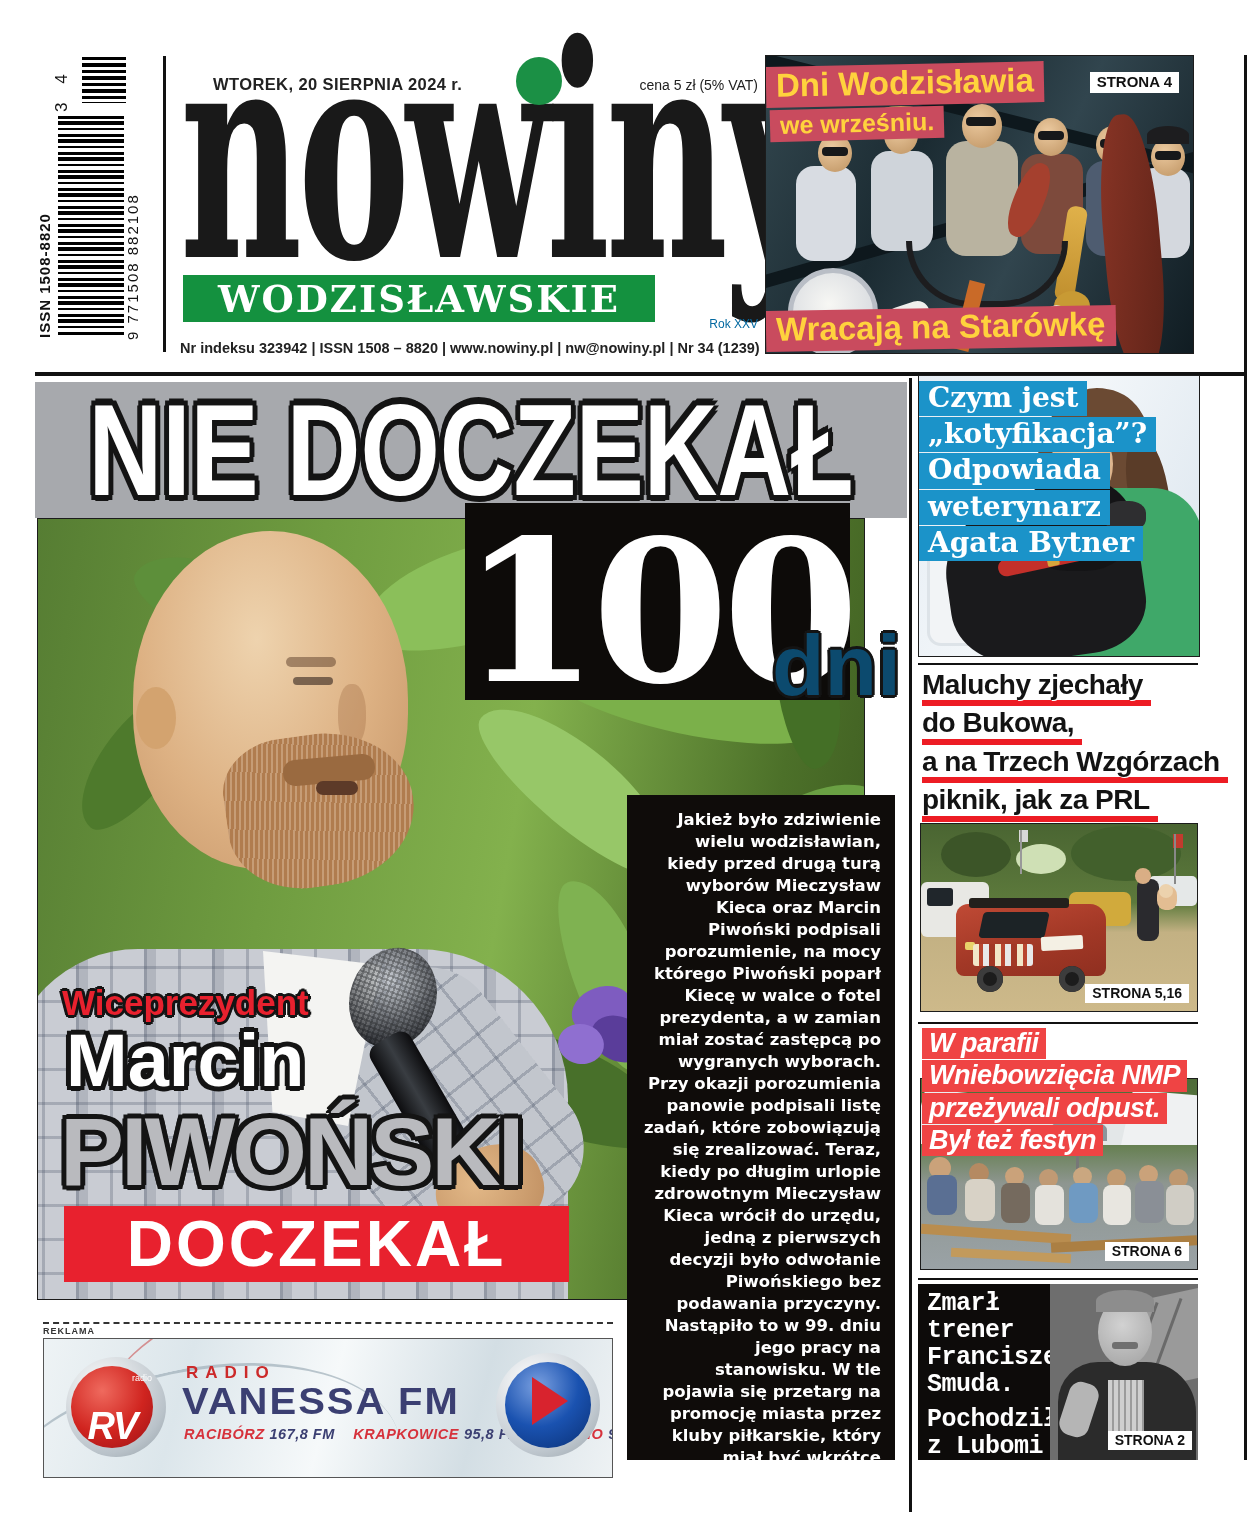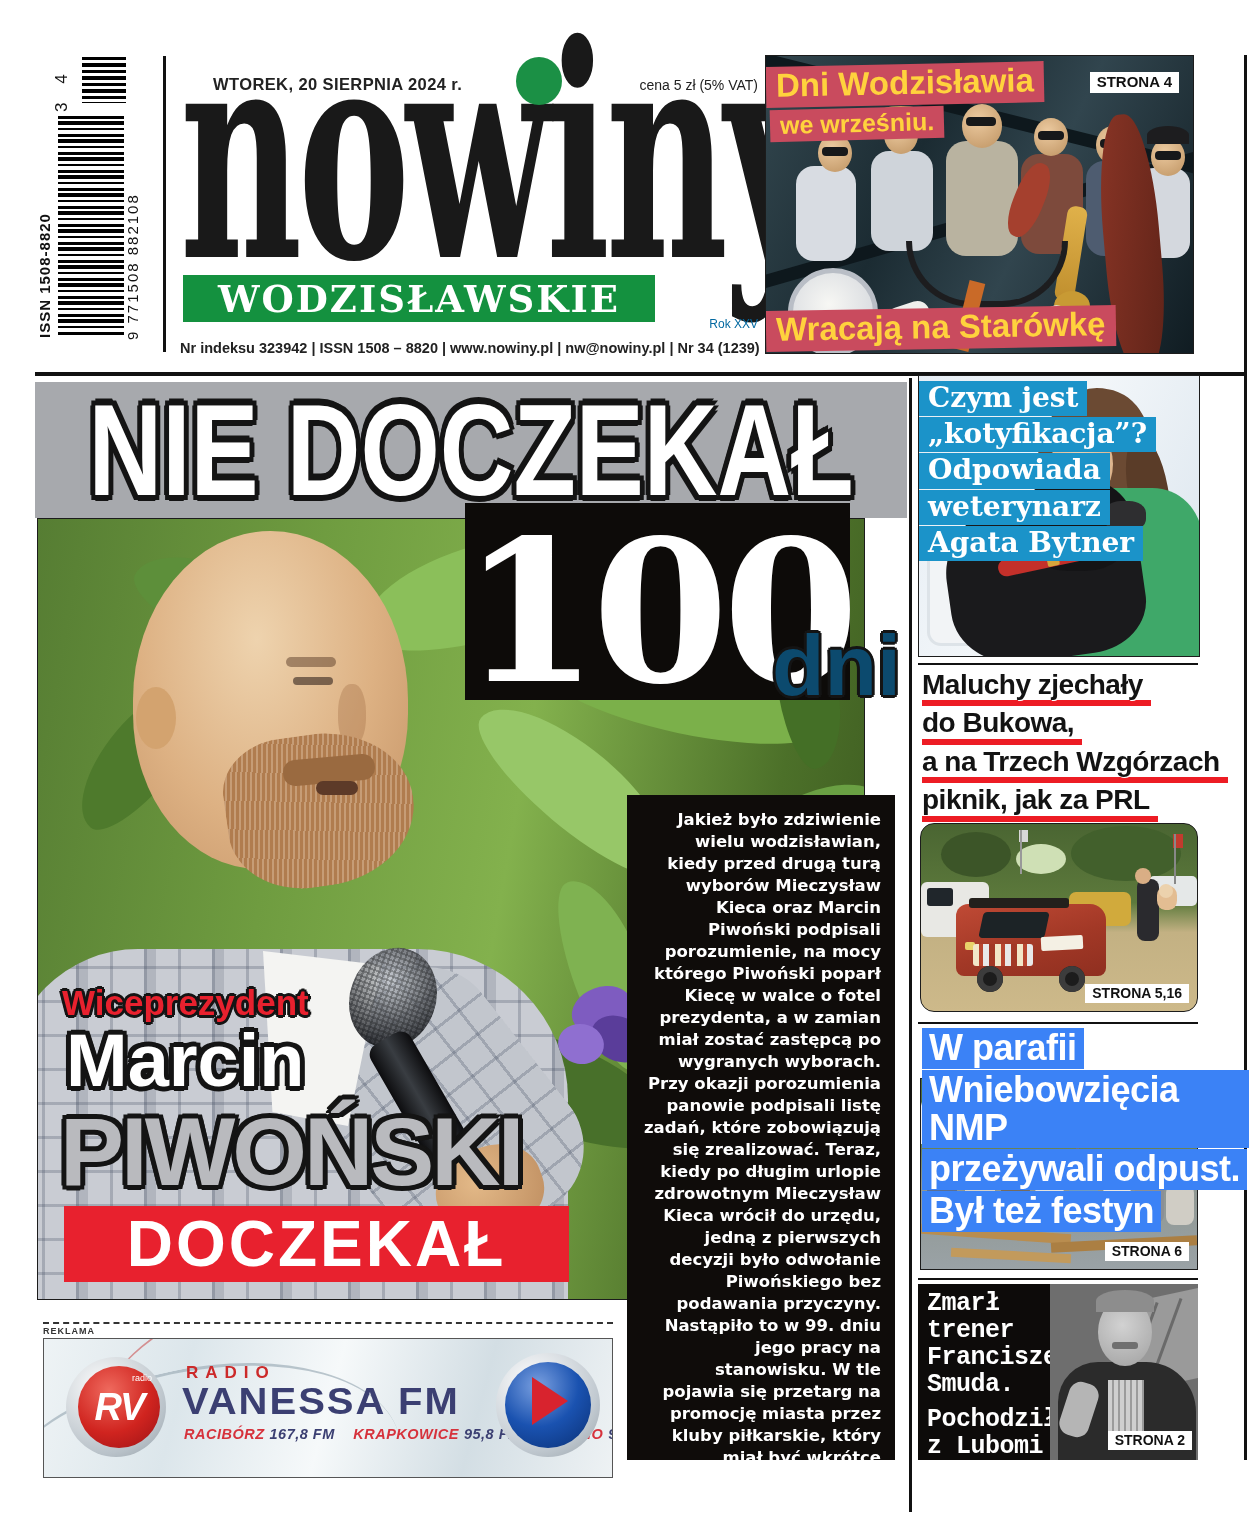--- a/index.html
+++ b/index.html
@@ -12,22 +12,22 @@
          -4px -4px #141414,4px -4px #141414,-4px 4px #141414,4px 4px #141414;}
   .vrot{transform:rotate(-90deg);transform-origin:left top;white-space:nowrap;}
   .badge{background:#fff;color:#111;font-weight:bold;font-size:14px;padding:2px 7px;line-height:1.1;}
   .photo{border:1px solid #1c1c1c;overflow:hidden;}
   .rule{background:#111;}
   .bluelabel{display:table;background:#1b93c9;color:#fff;font-family:"DejaVu Serif",serif;
              font-weight:bold;font-size:28px;line-height:1.08;padding:2px 9px 3px;margin-bottom:1px;}
   .redunder{display:table;color:#131313;font-weight:bold;font-size:28px;line-height:1.05;
             letter-spacing:-0.5px;border-bottom:6px solid #ed1c24;padding:0 8px 1px 0;margin-bottom:2px;
             text-shadow:1px 1px 0 #fff;}
-  .greenlabel{display:table;background:#3b82f6;color:#fff;font-weight:bold;font-size:36px;
-              line-height:1.05;padding:1px 7px 2px;margin-bottom:1px;letter-spacing:-0.5px;}
+  .greenlabel{display:table;background:#ef4444;color:#fff;font-weight:bold;font-size:27px;
+              line-height:1.05;padding:1px 7px 2px;margin-bottom:1px;letter-spacing:-0.5px;font-style:italic;}
   .pinklabel{background:#c94b5e;color:#ffd23d;font-weight:bold;letter-spacing:0;
              padding:2px 10px 4px;line-height:1.05;display:table;}
   .smuda-line{color:#fff;font-weight:bold;font-size:25px;line-height:27px;letter-spacing:-0.5px;font-family:Liberation Mono, monospace;}
   .leaf{position:absolute;border-radius:50% 50% 50% 50%/60% 60% 40% 40%;}
   .bhead{position:absolute;width:34px;height:38px;border-radius:50%;
          background:radial-gradient(circle at 40% 35%,#eccaa0,#c79e6e 80%);}
   .shade{position:absolute;left:4px;top:13px;width:26px;height:9px;background:#17181a;border-radius:4px;}
   .station{font-style:italic;font-weight:bold;font-size:14.5px;letter-spacing:0.5px;margin-right:14px;}
   .st-city{color:#d6323c;}
   .st-freq{color:#3b3f72;margin-left:5px;}
@@ -223,21 +223,21 @@
 
   <div class="abs rule" style="left:918px;top:663px;width:280px;height:2px;"></div>
 
   <div class="abs" style="left:922px;top:670px;">
     <span class="redunder">Maluchy zjechały</span>
     <span class="redunder">do Bukowa,</span>
     <span class="redunder">a na Trzech Wzgórzach</span>
     <span class="redunder">piknik, jak za PRL</span>
   </div>
   <div class="abs photo" style="left:920px;top:823px;width:276px;height:187px;
-       background:linear-gradient(#4a6532 0%,#5d7a3c 42%,#c3b183 58%,#cdb98a 100%);border-radius:14px;">
+       background:linear-gradient(#4a6532 0%,#5d7a3c 42%,#c3b183 58%,#cdb98a 100%);">
     <div>
       <div class="abs" style="left:20px;top:8px;width:70px;height:45px;border-radius:50%;background:#3c5528;"></div>
       <div class="abs" style="left:150px;top:2px;width:110px;height:55px;border-radius:50%;background:#42602c;"></div>
       <div class="abs" style="left:95px;top:20px;width:50px;height:30px;border-radius:50%;background:#cfe0b5;"></div>
       <div class="abs" style="left:228px;top:52px;width:48px;height:30px;background:#e5e8e8;border-radius:5px;"></div>
       <div class="abs" style="left:0;top:58px;width:68px;height:55px;background:#e8e8e4;border-radius:6px;"></div>
       <div class="abs" style="left:6px;top:64px;width:26px;height:18px;background:#20262b;border-radius:3px;"></div>
       <div class="abs" style="left:148px;top:68px;width:62px;height:34px;background:#d1aa3c;border-radius:7px;"></div>
       <div class="abs" style="left:35px;top:80px;width:150px;height:72px;border-radius:12px 16px 8px 8px;
            background:linear-gradient(165deg,#c04a35 0%,#a23826 55%,#8f2f20 100%);"></div>
@@ -337,23 +337,23 @@
   <div class="abs" style="left:43px;top:1322px;width:570px;border-top:2px dashed #333;"></div>
   <div class="abs" style="left:43px;top:1326px;font-size:9px;font-weight:bold;color:#333;letter-spacing:1px;">REKLAMA</div>
   <div class="abs" style="left:43px;top:1338px;width:570px;height:140px;border:1px solid #555;box-sizing:border-box;
        background:linear-gradient(105deg,#eef3f5 0%,#dce6eb 25%,#f6f9fa 50%,#d3dee4 75%,#eef2f4 100%);overflow:hidden;">
     <div class="abs" style="left:-60px;top:30px;width:420px;height:220px;border-radius:50%;
          border-top:3px solid rgba(160,175,185,.7);transform:rotate(-12deg);"></div>
     <div class="abs" style="left:40px;top:-40px;width:320px;height:180px;border-radius:50%;
          border-top:2px solid rgba(200,70,70,.55);transform:rotate(-22deg);"></div>
     <div class="abs" style="left:22px;top:18px;width:100px;height:100px;border-radius:50%;
          background:radial-gradient(circle at 35% 30%,#fdfdfd,#b9c2c9 70%,#8f9aa2 100%);">
-      <div class="abs" style="left:12px;top:9px;width:82px;height:82px;border-radius:50%;
+      <div class="abs" style="left:5px;top:9px;width:82px;height:82px;border-radius:50%;
            background:radial-gradient(circle at 38% 30%,#ef6a5e,#d0241f 55%,#9a1216 100%);
-           display:flex;align-items:center;justify-content:center;">
+           display:flex;align-items:flex-end;justify-content:center;">
         <span style="color:#fff;font-weight:bold;font-style:italic;font-size:38px;letter-spacing:-2px;">RV</span>
       </div>
       <div class="abs" style="right:14px;top:16px;color:#fff;font-size:9px;">radio</div>
     </div>
     <div class="abs" style="left:142px;top:24px;color:#cc2a2a;font-weight:bold;font-size:17px;letter-spacing:7px;">RADIO</div>
     <div class="abs" style="left:138px;top:42px;color:#3b3f72;font-weight:bold;font-size:40px;letter-spacing:2px;
          transform:scaleY(0.92);transform-origin:left top;">VANESSA FM</div>
     <div class="abs" style="left:140px;top:86px;white-space:nowrap;">
       <span class="station"><span class="st-city">RACIBÓRZ</span><span class="st-freq">167,8 FM</span></span>
       <span class="station"><span class="st-city">KRAPKOWICE</span><span class="st-freq">95,8 FM</span></span>

